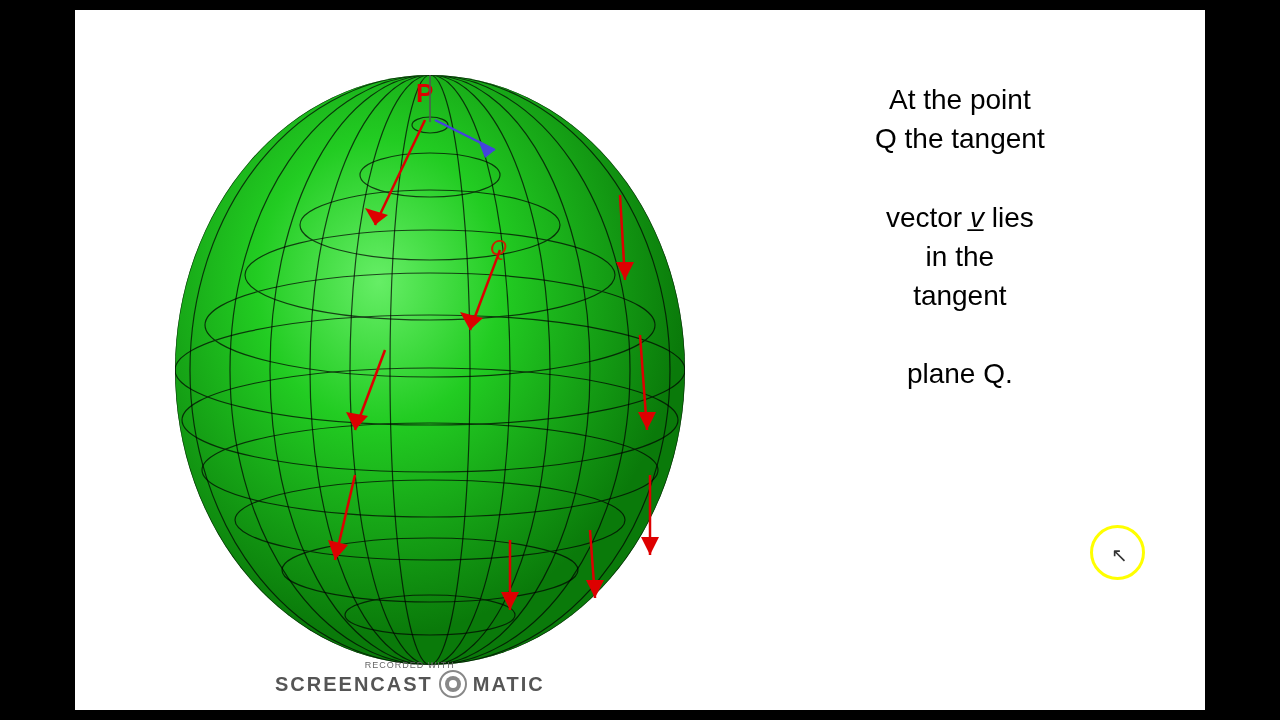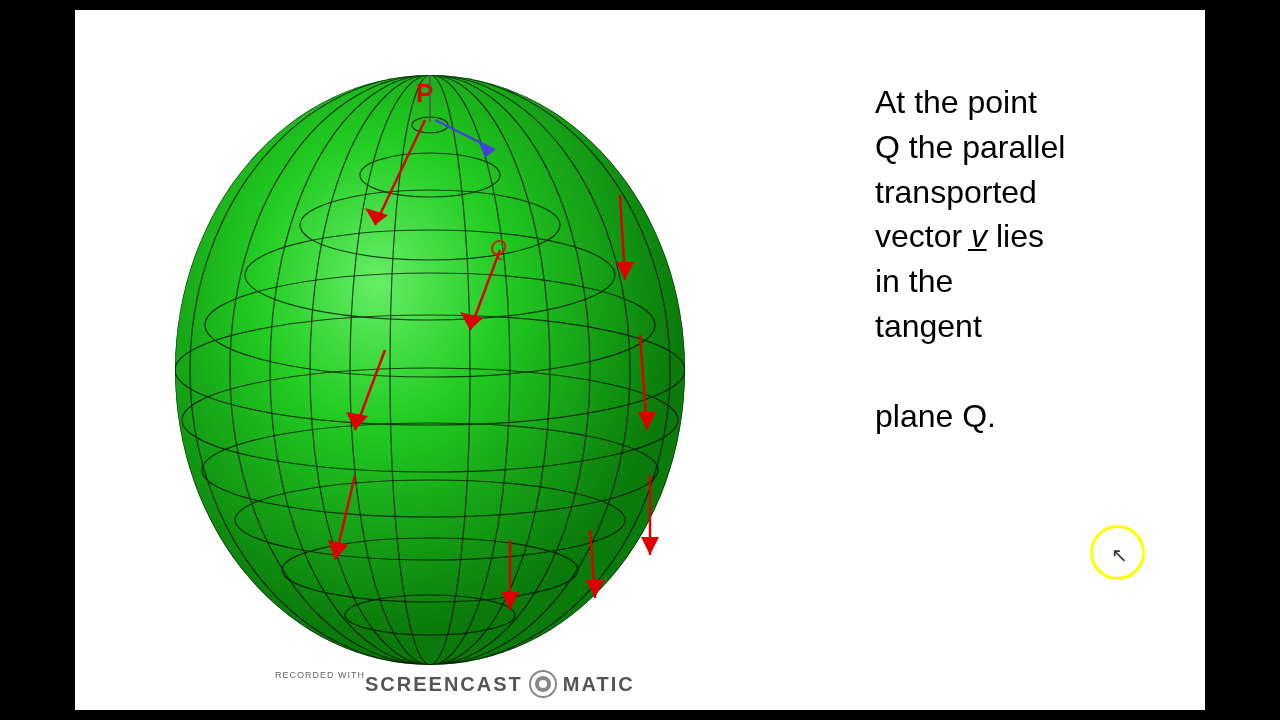--- a/index.html
+++ b/index.html
@@ -53,24 +53,25 @@
       height: 680px;
       display: flex;
       flex-direction: column;
       align-items: flex-start;
       justify-content: flex-start;
       padding-top: 60px;
       position: relative;
     }
 
     .description-text {
-      font-size: 32px;
+      font-size: 28px;
       line-height: 1.4;
       color: #000;
       font-weight: normal;
+      text-align: center;
     }
 
     .description-text em {
       font-style: italic;
       text-decoration: underline;
     }
 
     .cursor-circle {
       position: absolute;
       bottom: 120px;
@@ -238,36 +239,36 @@
 
         <line x1="290" y1="35" x2="290" y2="82" stroke="#555" stroke-width="1.5"></line>
 
       </svg>
     </div>
   </div>
 
   <div class="right-panel">
     <div class="description-text">
       <span>At the point</span><br>
-      <span>Q the parallel</span><br>
-      <span>transported</span><br>
+      <span>Q the tangent</span><br>
+      <br>
       <span>vector <em>v̲</em> lies</span><br>
       <span>in the</span><br>
       <span>tangent</span><br>
       <br>
       <span>plane Q.</span>
     </div>
 
     <div class="cursor-circle">
       <span class="cursor-arrow">↖</span>
     </div>
   </div>
 
   <div class="watermark">
-    <div style="display:flex;flex-direction:row;align-items:flex-start;">
+    <div style="display:flex;flex-direction:column;align-items:center;">
       <span class="watermark-text-small">RECORDED WITH</span>
       <div style="display:flex;align-items:center;gap:6px;">
         <span class="watermark-text-large">SCREENCAST</span>
 
         <svg width="28" height="28">
           <circle cx="14" cy="14" r="13" fill="none" stroke="#888" stroke-width="2"></circle>
           <circle cx="14" cy="14" r="8" fill="#888"></circle>
           <circle cx="14" cy="14" r="4" fill="#fff"></circle>
         </svg>
         <span class="watermark-text-large">MATIC</span>

